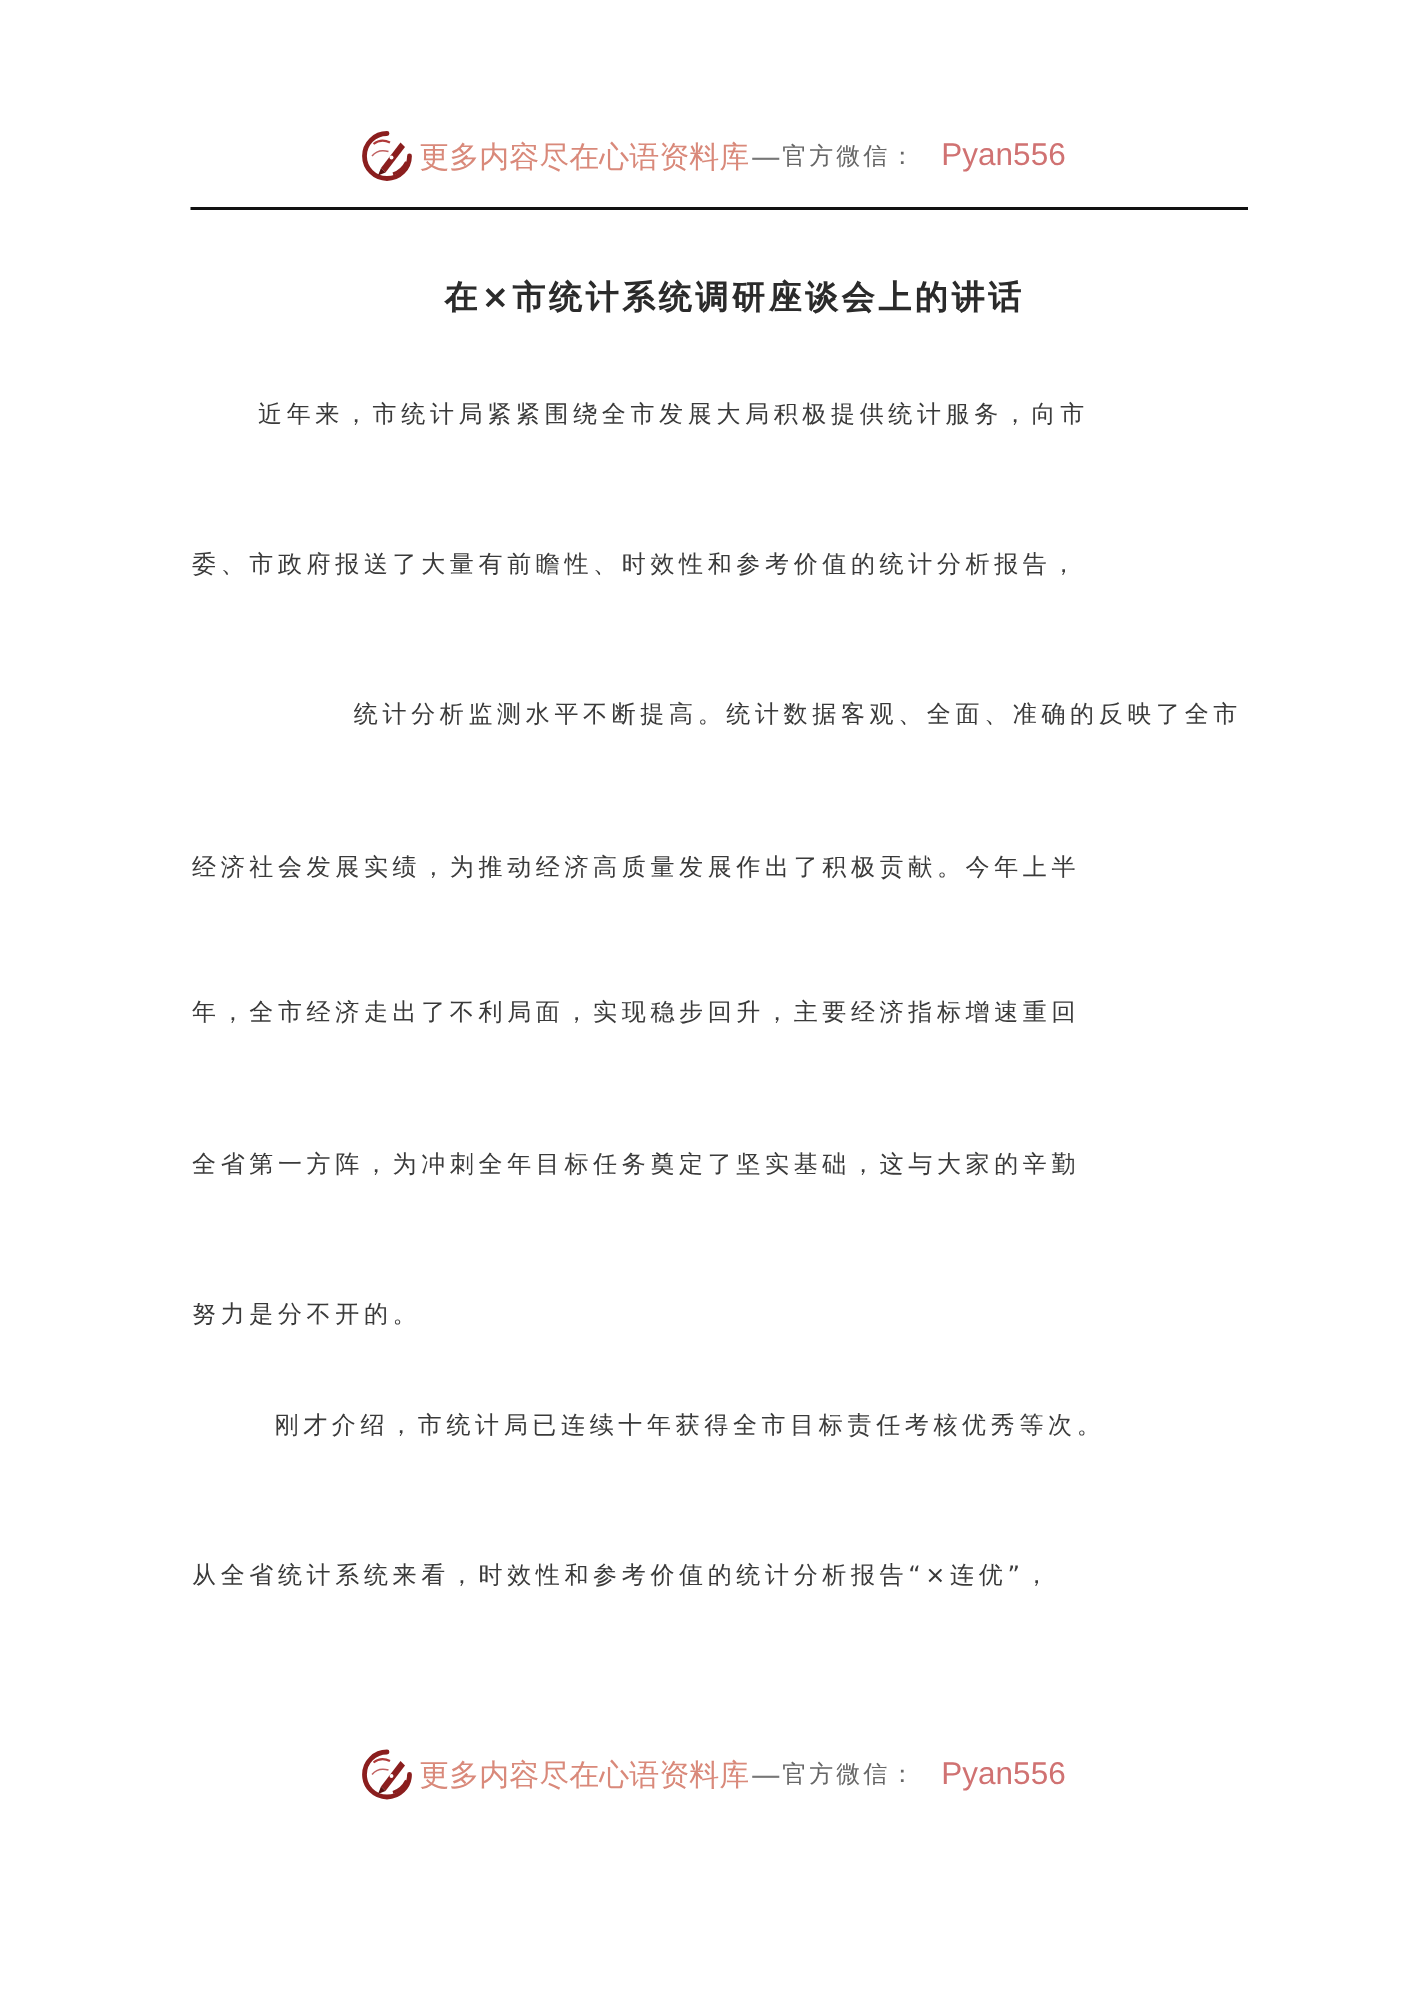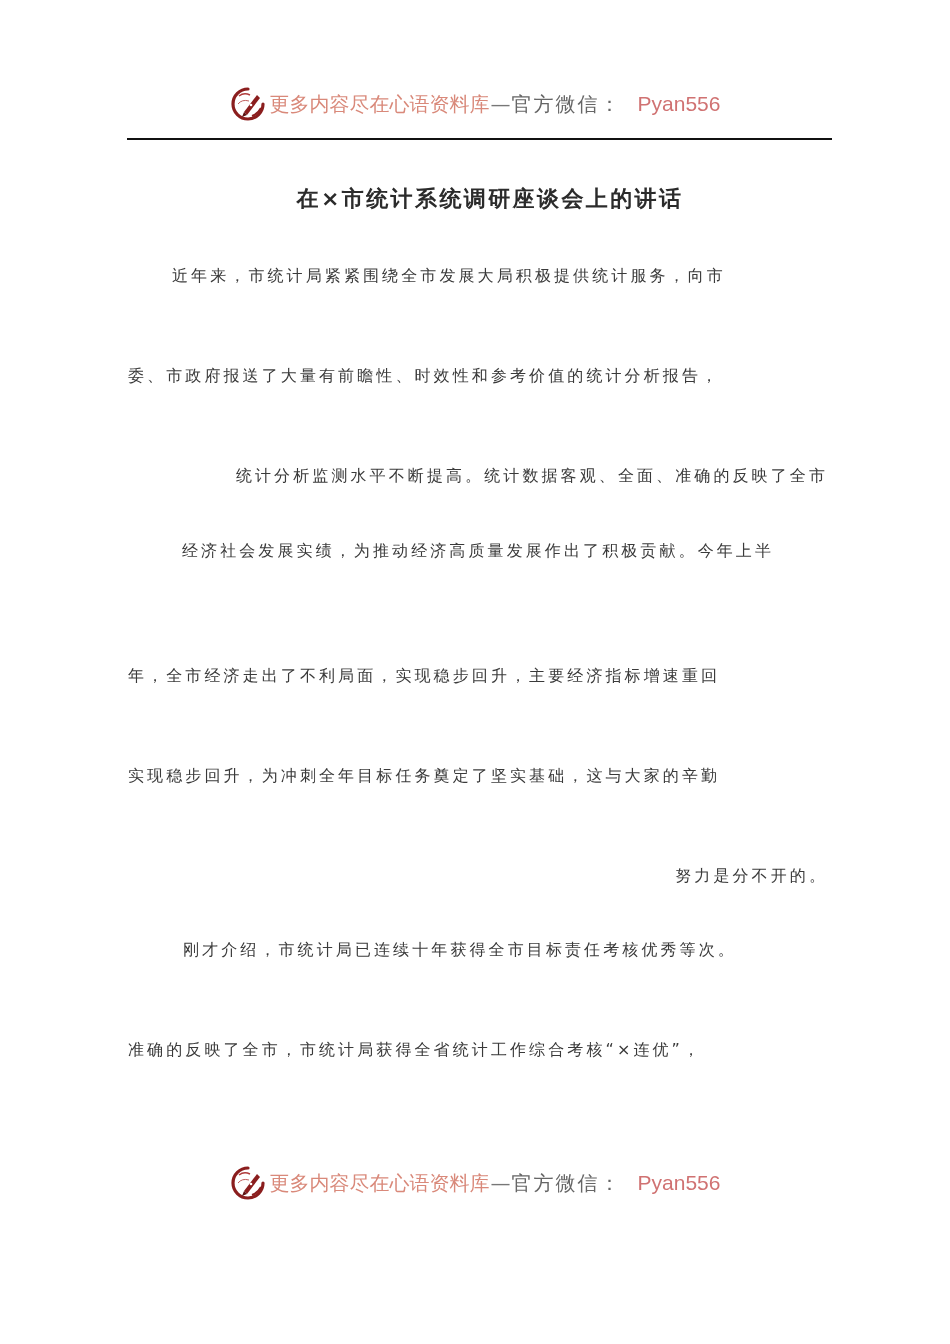--- a/index.html
+++ b/index.html
@@ -38,21 +38,21 @@
       font-family: Liberation Serif, serif;
       font-size: 20px;
       letter-spacing: 0px;
     }
     .banner .dash {
       font-size: 20px;
       margin: 0 1px;
     }
     .banner .wx-label {
       font-family: "DejaVu Serif", "Liberation Serif", serif;
-      font-size: 20px;
+      font-size: 16px;
       letter-spacing: 2px;
     }
     .banner .wx-id {
       font-family: "Liberation Sans", sans-serif;
       font-size: 21px;
       margin-left: 16px;
     }
     .rule {
       position: absolute;
       left: 127px;
@@ -108,29 +108,29 @@
 </div>
 
 <div class="rule"></div>
 
 <div class="doc-title">在×市统计系统调研座谈会上的讲话</div>
 
 <div>
   <div class="line" style="top:259px; left:172px;">近年来，市统计局紧紧围绕全市发展大局积极提供统计服务，向市</div>
   <div class="line" style="top:359px;">委、市政府报送了大量有前瞻性、时效性和参考价值的统计分析报告，</div>
   <div class="line" style="top:459px;text-align:right;">统计分析监测水平不断提高。统计数据客观、全面、准确的反映了全市</div>
-  <div class="line" style="top:534px;text-align:center;">经济社会发展实绩，为推动经济高质量发展作出了积极贡献。今年上半</div>
+  <div class="line" style="top:561px;">经济社会发展实绩，为推动经济高质量发展作出了积极贡献。今年上半</div>
   <div class="line" style="top:659px;font-family:Liberation Serif, serif;">年，全市经济走出了不利局面，实现稳步回升，主要经济指标增速重回</div>
-  <div class="line" style="top:759px;">实现稳步回升，为冲刺全年目标任务奠定了坚实基础，这与大家的辛勤</div>
-  <div class="line" style="top:859px;text-align:right;">努力是分不开的。</div>
+  <div class="line" style="top:759px;">全省第一方阵，为冲刺全年目标任务奠定了坚实基础，这与大家的辛勤</div>
+  <div class="line" style="top:859px;">努力是分不开的。</div>
 </div>
 
 <div>
   <div class="line" style="top:933px; left:172px;margin-left:11px;">刚才介绍，市统计局已连续十年获得全市目标责任考核优秀等次。</div>
-  <div class="line" style="top:1033px;">准确的反映了全市，市统计局获得全省统计工作综合考核“×连优”，</div>
+  <div class="line" style="top:1033px;">从全省统计系统来看，时效性和参考价值的统计分析报告“×连优”，</div>
 </div>
 
 <div class="banner bottom">
   <span class="logo">
     <svg width="36" height="36" viewBox="0 0 36 36">
       <path d="M18 3 A15 15 0 1 0 33 18" fill="none" stroke="#8b1e1e" stroke-width="3.2" stroke-linecap="round"></path>
       <path d="M9 10 Q14 6 20 9" fill="none" stroke="#b03a3a" stroke-width="1.4"></path>
       <path d="M8 18 Q12 13 19 15" fill="none" stroke="#c06060" stroke-width="1"></path>
       <path d="M14 26 L27 9 L30 12 L17 29 Z" fill="#8b1e1e"></path>
       <path d="M14 26 L12 31 L17 29 Z" fill="#5a1010"></path>

